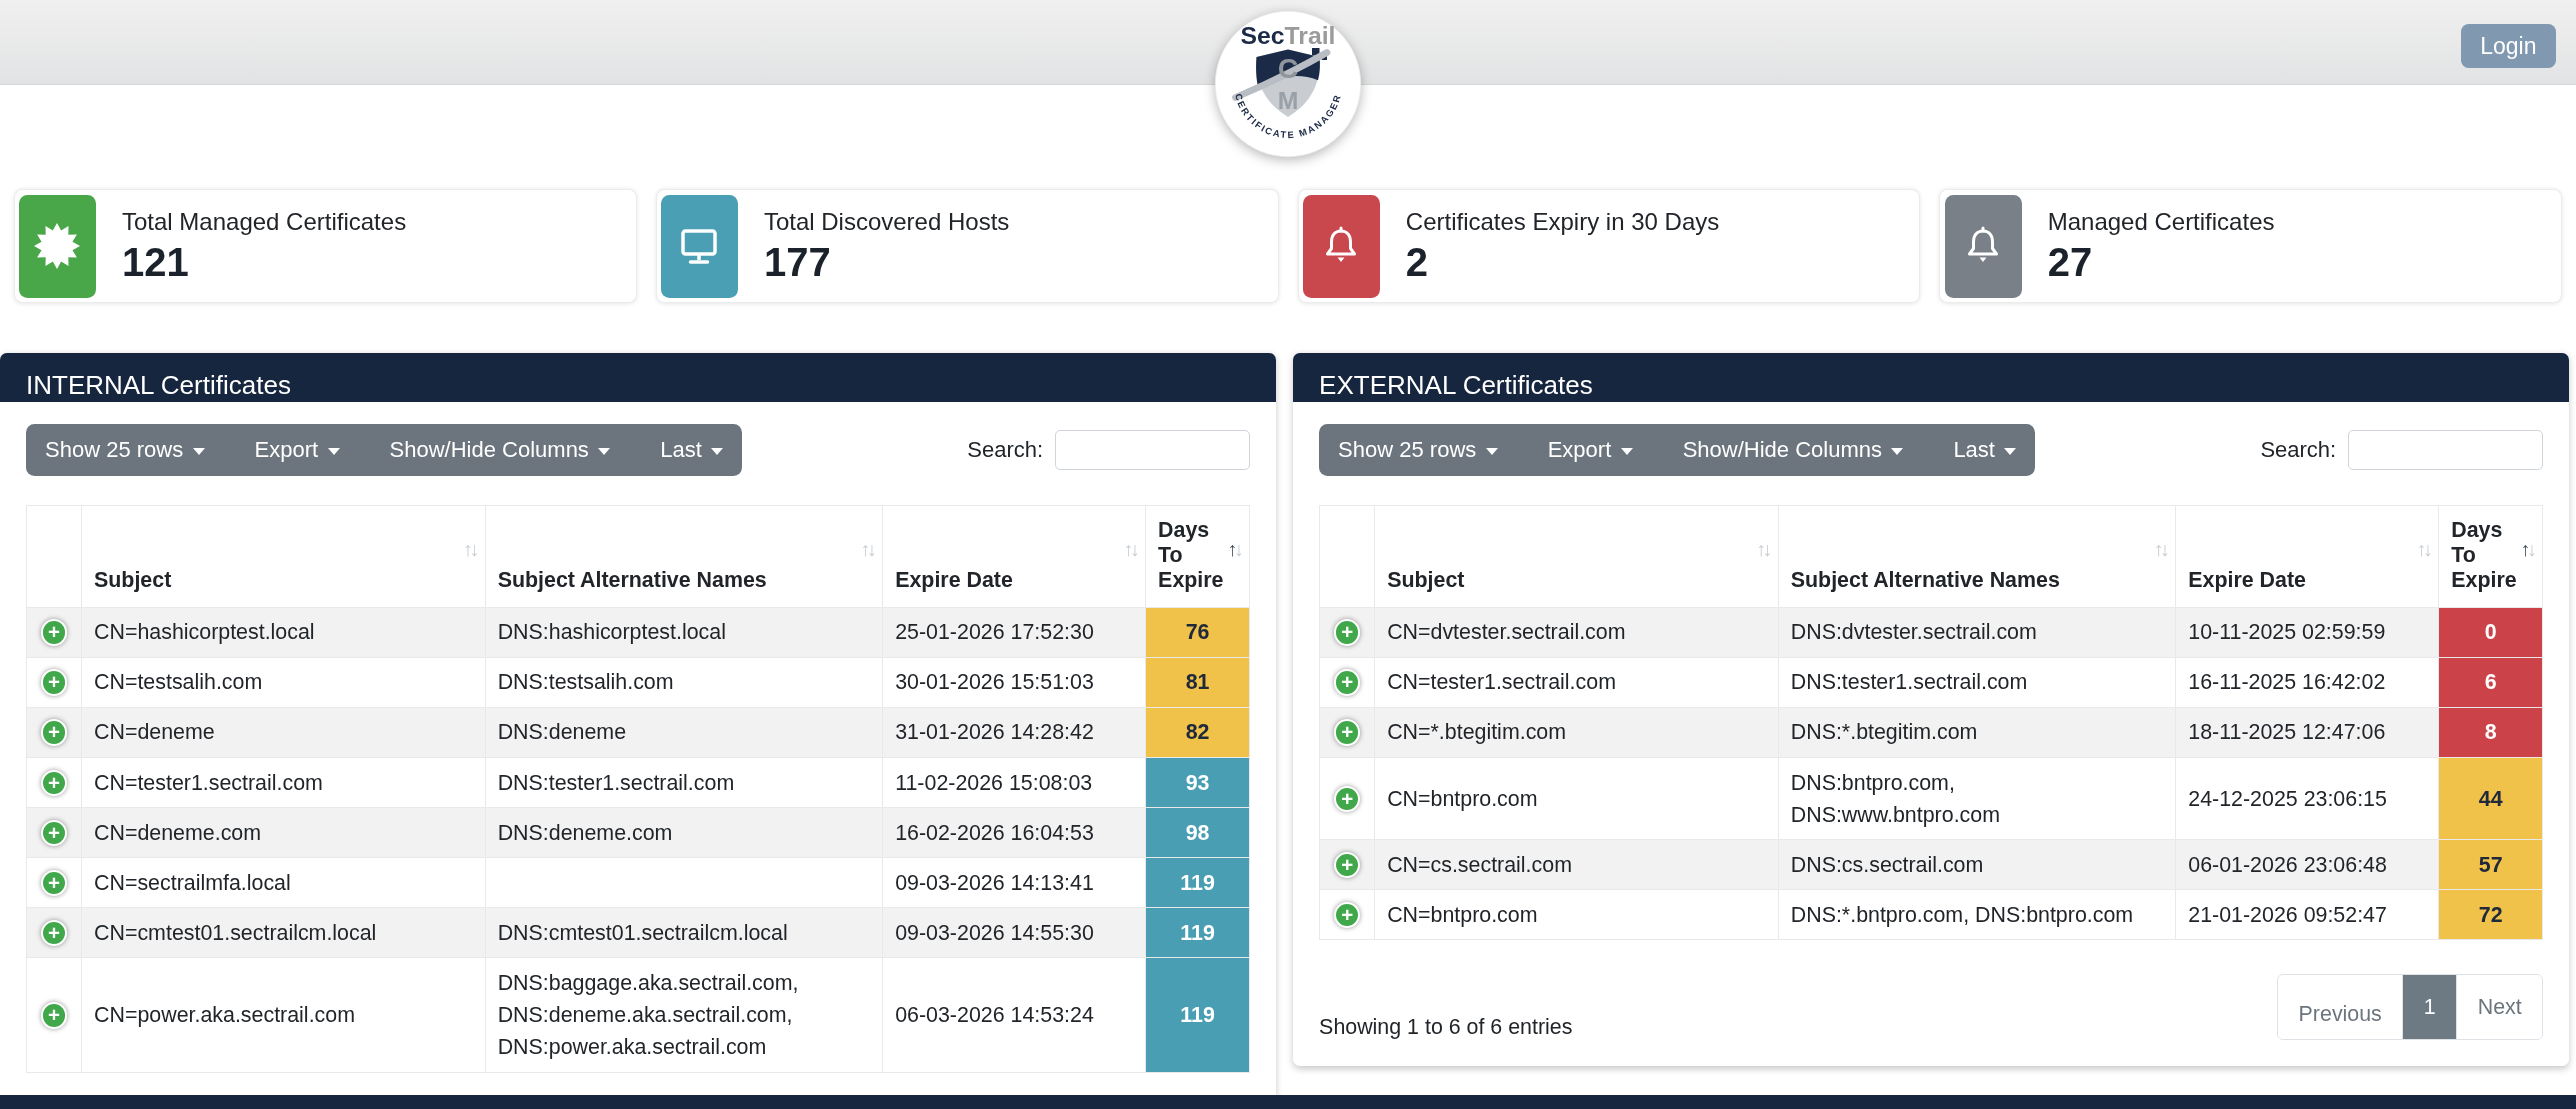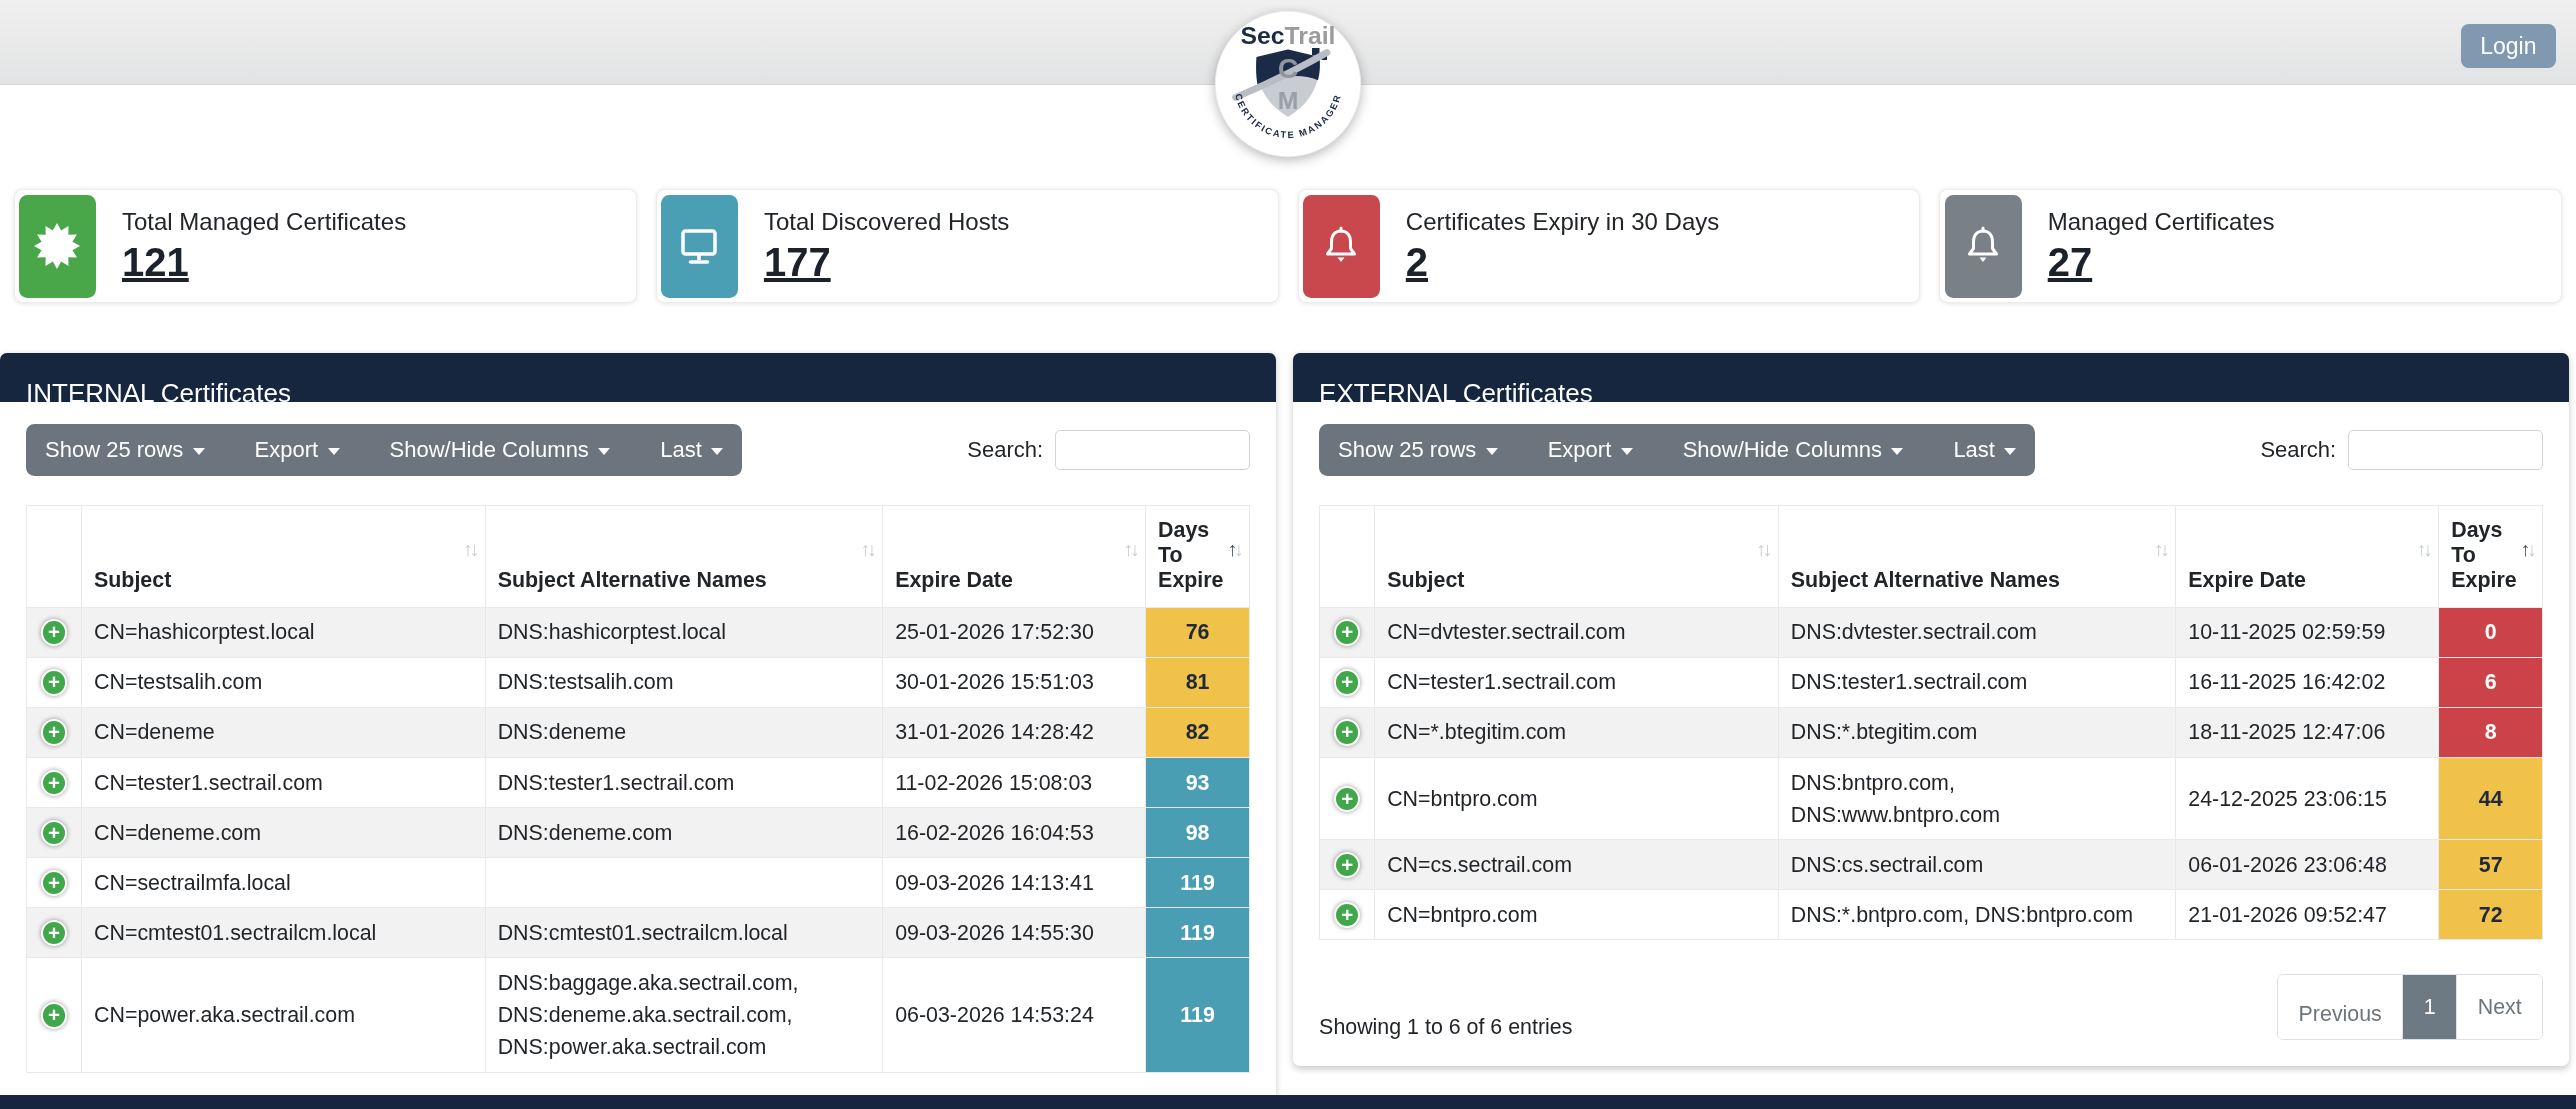--- a/index.html
+++ b/index.html
@@ -72,21 +72,21 @@
   .tile.yellow { background: #f0c33c; }
   .tile.red    { background: #c9484e; }
   .tile.gray   { background: #7a8087; }
   .tile svg { display: none; width: 50px; height: 50px; }
   .tile.seal-icon    svg.seal    { display: block; }
   .tile.monitor-icon svg.monitor { display: block; }
   .tile.key-icon     svg.key     { display: block; }
   .tile.bell-icon    svg.bell    { display: block; }
   .stat-text { margin-left: 26px; }
   .stat-label { font-size: 24px; color: #212529; }
-  .stat-value { font-size: 40px; font-weight: bold; color: #1c222b; margin-top: 4px; text-decoration: underline; }
+  .stat-value { font-size: 40px; font-weight: bold; color: #1c222b; margin-top: 4px; }
 
   
   .panels {
     display: flex;
     gap: 17px;
     margin-top: 50px;
     padding-right: 6.8px;
     align-items: flex-start;
   }
   .panel {
@@ -95,21 +95,21 @@
     border-radius: 6.8px;
     box-shadow: 0 2.6px 7.7px rgba(0,0,0,0.22);
     overflow: hidden;
   }
   .panel-header {
     background: #16263f;
     color: #ffffff;
     font-size: 26px;
     height: 49px;
     line-height: 49px;
-    padding: 16px 26px;
+    padding: 8px 26px;
   }
   .panel-body { padding: 22px 26px 26px; }
 
   .toolbar-row {
     display: flex;
     justify-content: space-between;
     align-items: center;
     margin-bottom: 29px;
   }
   .btn-group {

